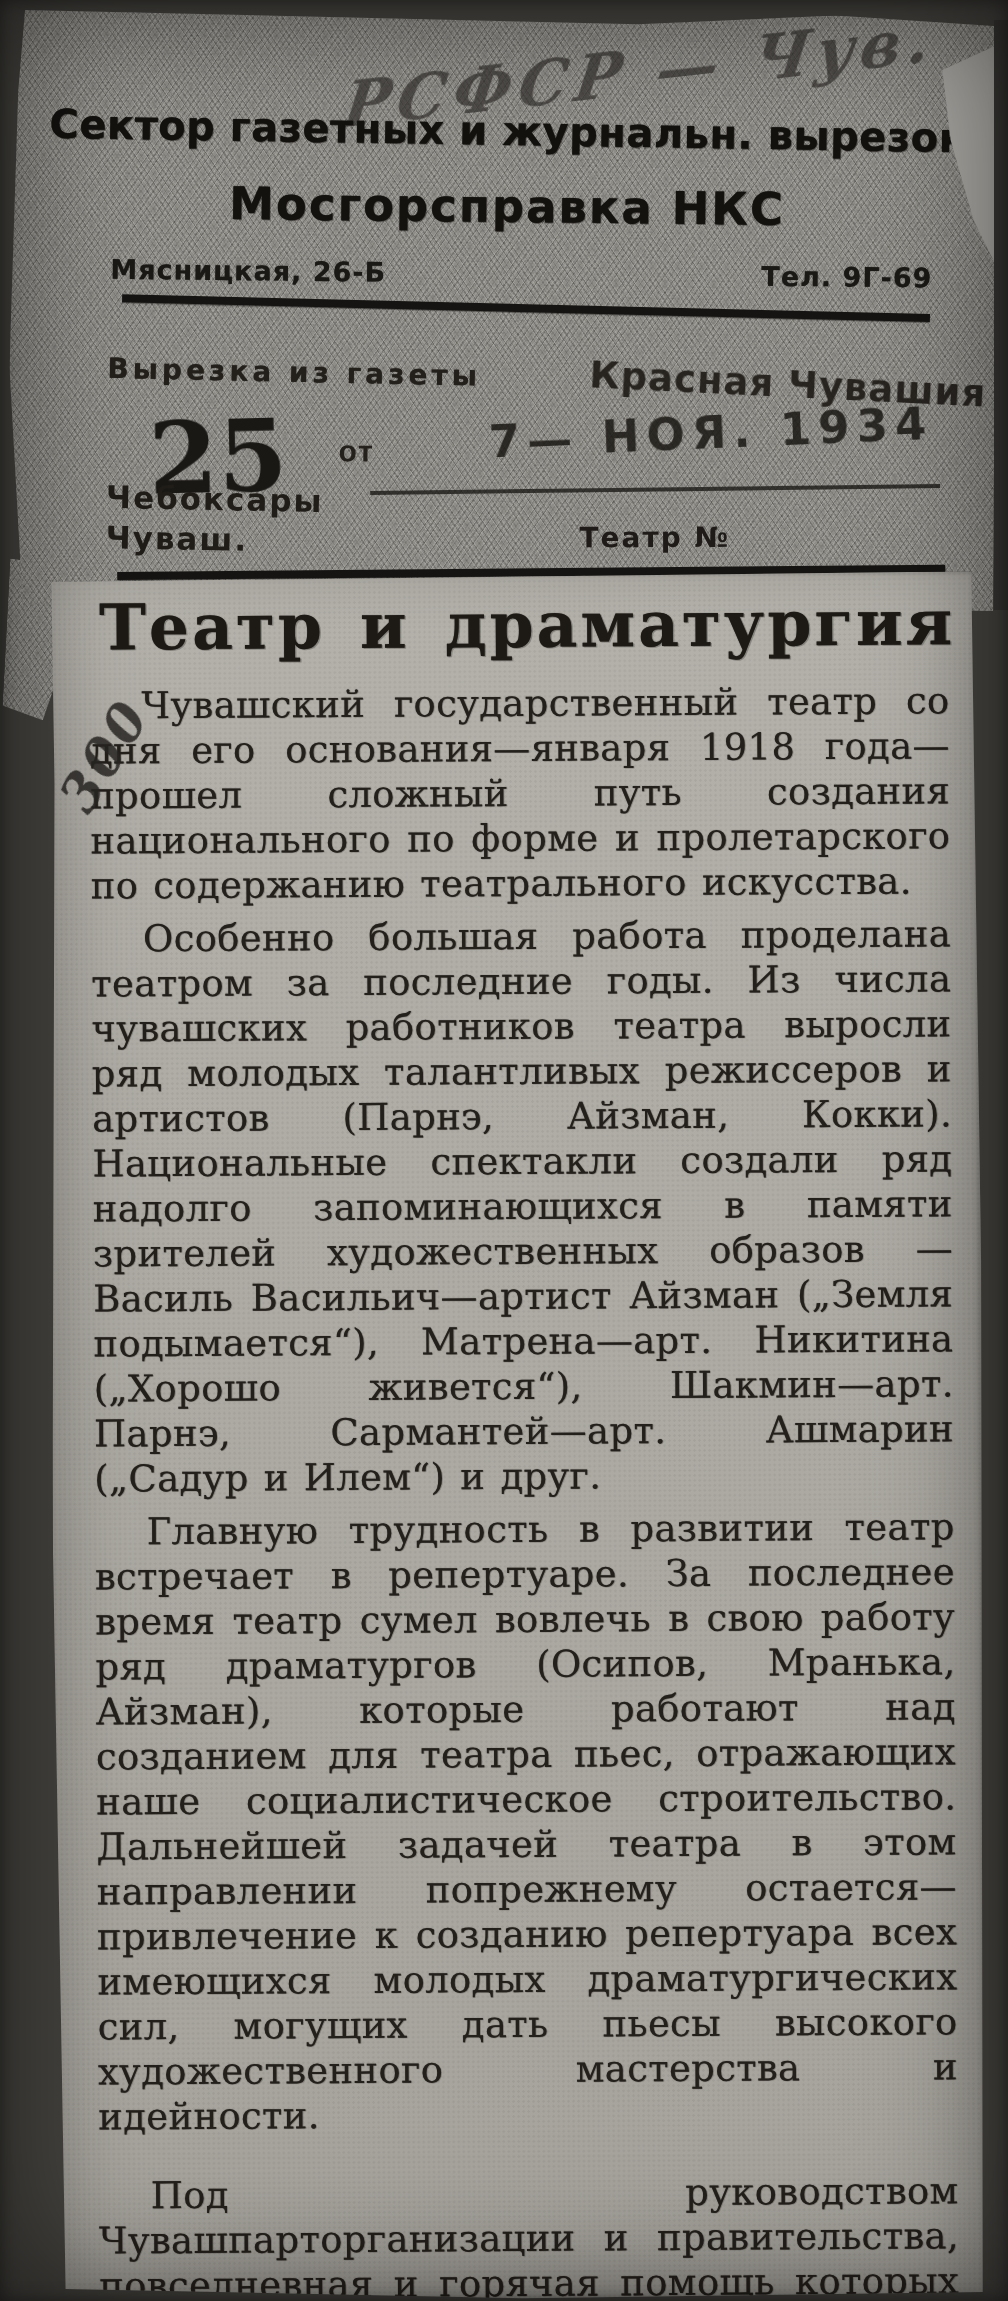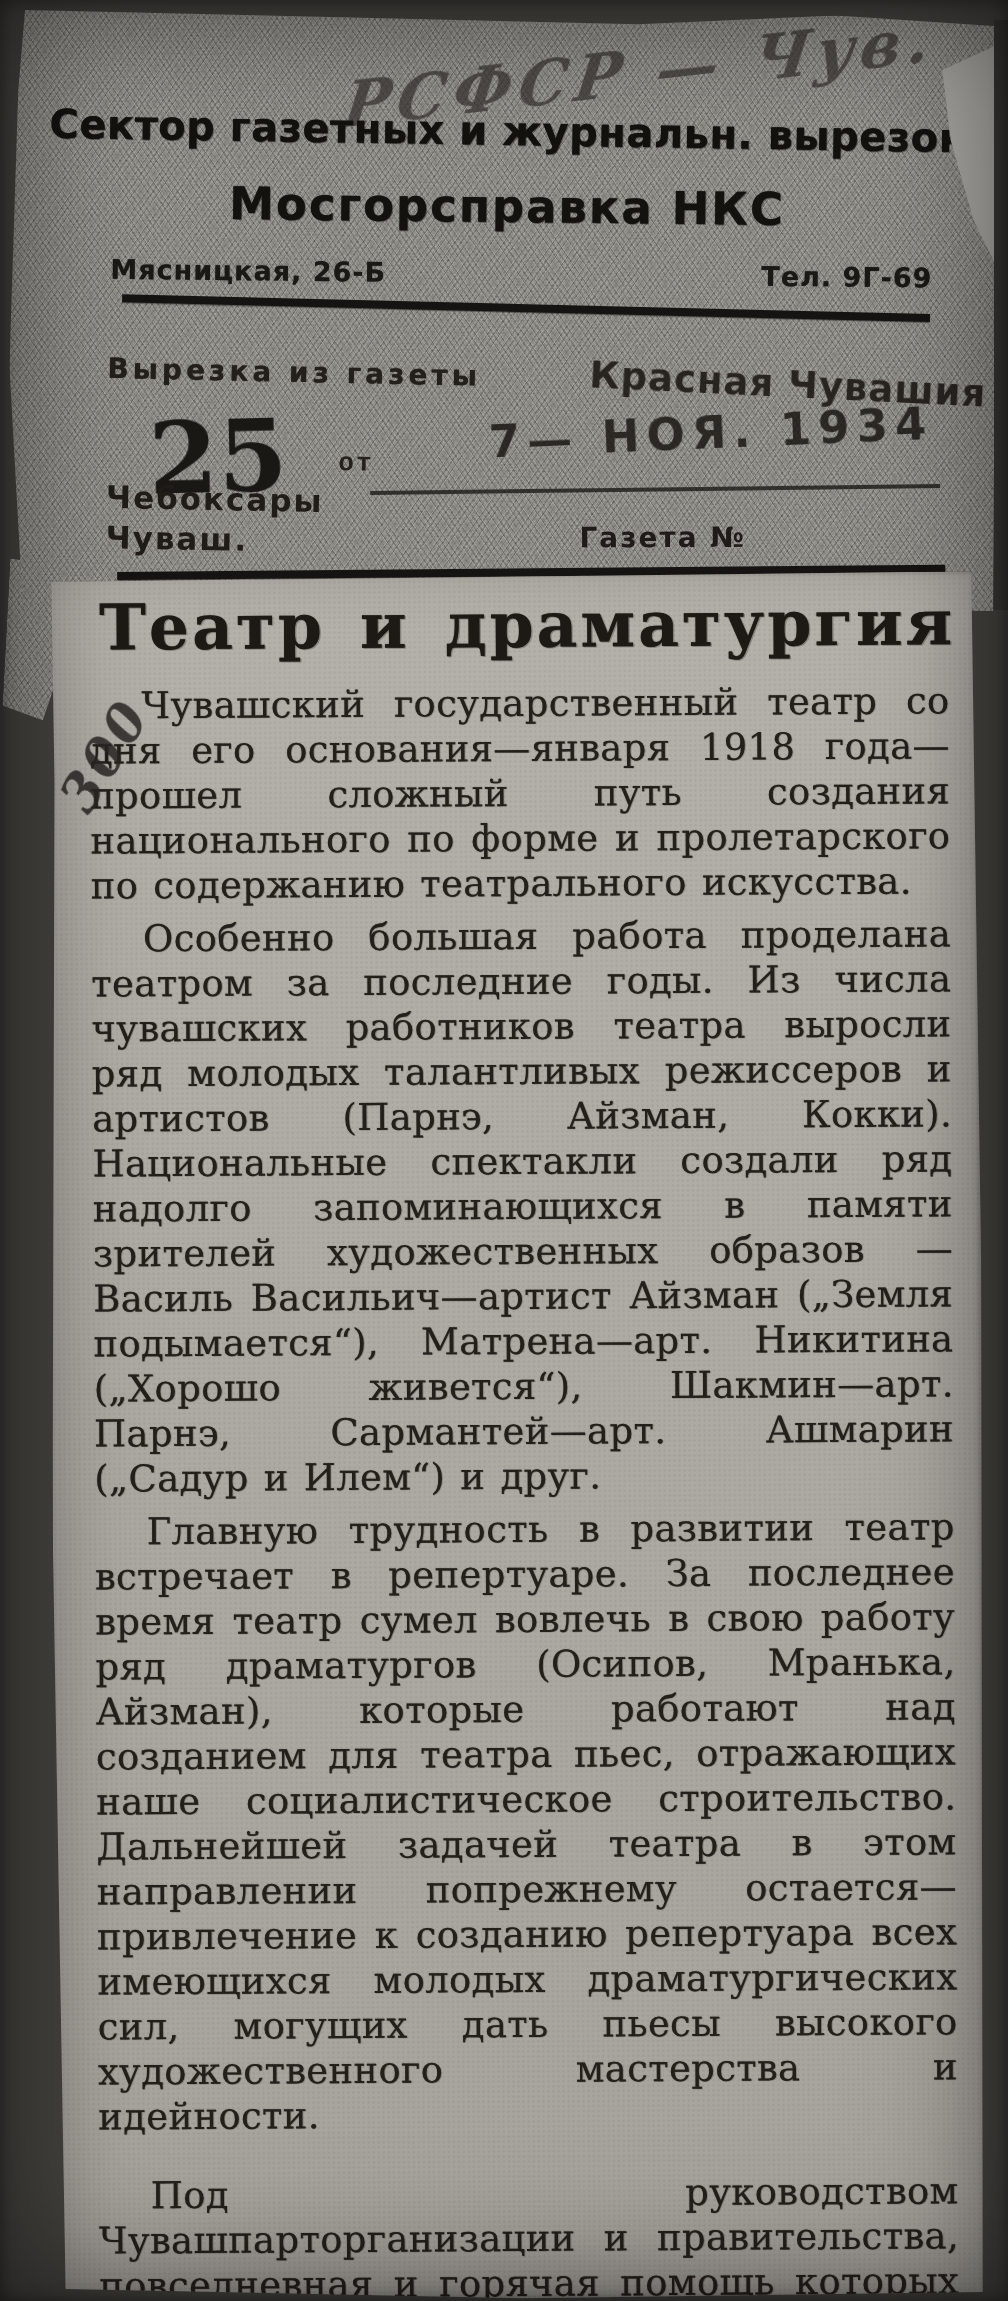--- a/index.html
+++ b/index.html
@@ -64,22 +64,22 @@
     letter-spacing:4px;color:#23201c;transform:rotate(.6deg);
     text-shadow:0 0 1px rgba(25,22,18,.75);
   }
   .paper-name{
     left:580px;top:348px;
     font-family:"DejaVu Sans",sans-serif;font-weight:bold;font-size:37px;
     letter-spacing:1px;color:rgba(31,28,24,.92);transform:rotate(2.2deg);
     white-space:nowrap;filter:blur(.3px);
   }
   .ot{
-    left:330px;top:438px;font-family:Liberation Mono, monospace;font-weight:bold;
-    font-size:26px;letter-spacing:2px;color:#24211d;
+    left:330px;top:424px;font-family:Liberation Sans, sans-serif;font-weight:bold;
+    font-size:30px;letter-spacing:2px;color:#24211d;
   }
   .ot-line{left:362px;top:474px;width:570px;height:4px;background:rgba(28,26,23,.8);
     transform:rotate(-1.3deg);}
   .date-stamp{
     left:480px;top:392px;
     font-family:"DejaVu Sans",sans-serif;font-weight:bold;font-size:45px;
     letter-spacing:7px;color:rgba(30,27,23,.88);transform:rotate(-3deg);
     white-space:nowrap;filter:blur(.3px);
   }
   .issue{
@@ -176,21 +176,21 @@
     <div class="rule rule1"></div>
     <div class="label-cutting">Вырезка из газеты</div>
     <div class="paper-name">Красная Чувашия</div>
     <div class="date-stamp">7— НОЯ. 1934</div>
     <div class="ot">от</div>
     <div class="ot-line"></div>
     <div class="issue">25</div>
     <div class="city">Чебоксары</div>
     <div class="region">Чуваш.</div>
     <div class="gazeta">
-      <span>Газета №</span><span class="gazeta-line"></span>
+      <span>Театр №</span><span class="gazeta-line"></span>
     </div>
     <div class="rule rule2"></div>
   </div>
 
   <div class="right-strip"></div>
   <div class="mesh patch"></div>
 
   <div class="clipping">
     <div class="scrawl">300</div>
     <h1 class="headline">Театр и драматургия</h1>

